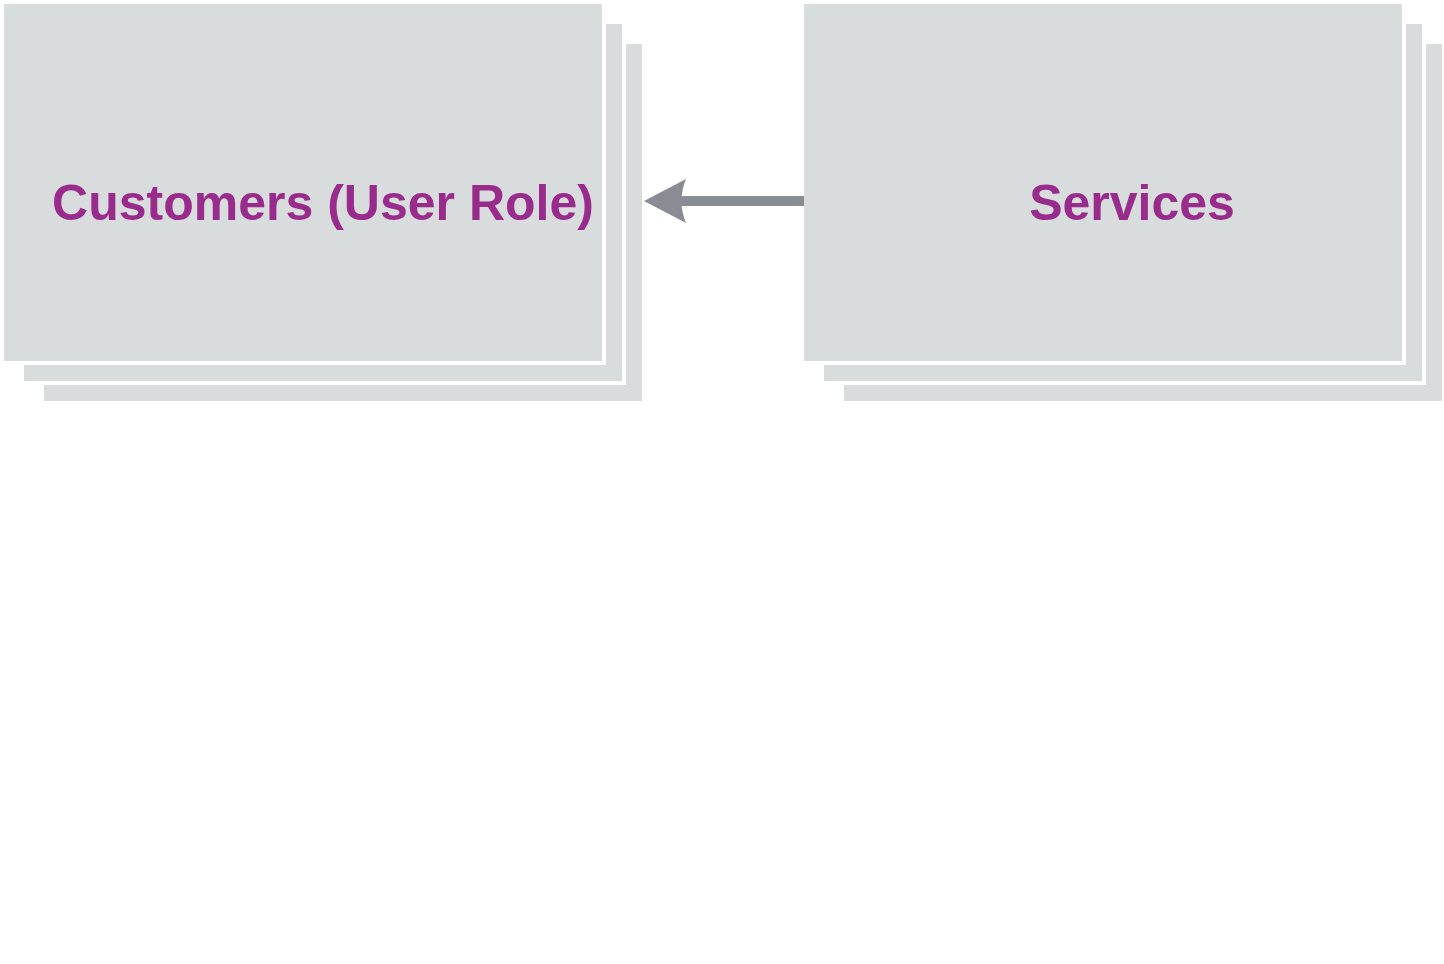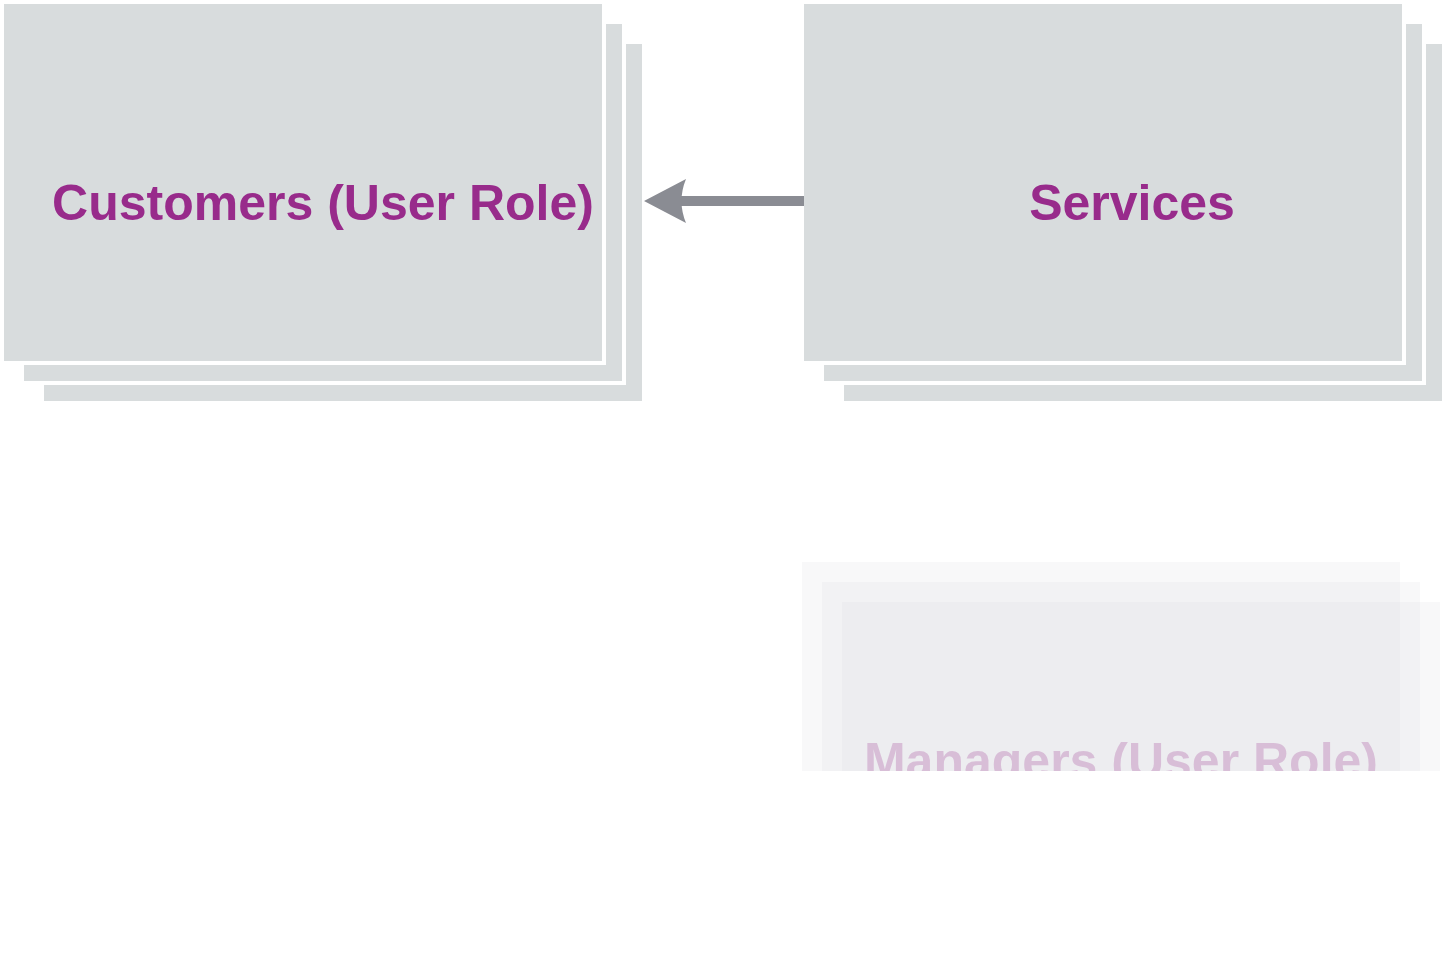--- a/index.html
+++ b/index.html
@@ -86,25 +86,19 @@
   </div>
 
   <div class="stack active stack-services">
     <div class="card c2"></div>
     <div class="card c1"></div>
     <div class="card c0"></div>
     <div class="label">Services</div>
   </div>
 
 
-  <div class="stack faded stack-managers">
-    <div class="card c0"></div>
-    <div class="card c1"></div>
-    <div class="card c2"></div>
-    <div class="label">Managers (User Role)</div>
-  </div>
 
   <svg class="edge-layer" viewBox="0 0 1444 964">
     <rect x="676" y="196" width="128" height="10" fill="#8a8c93"></rect>
     <path d="M 644 201 L 686 179 Q 677 201 686 223 Z" fill="#8a8c93"></path>
   </svg>
 
 </div>
 
 </body></html>

